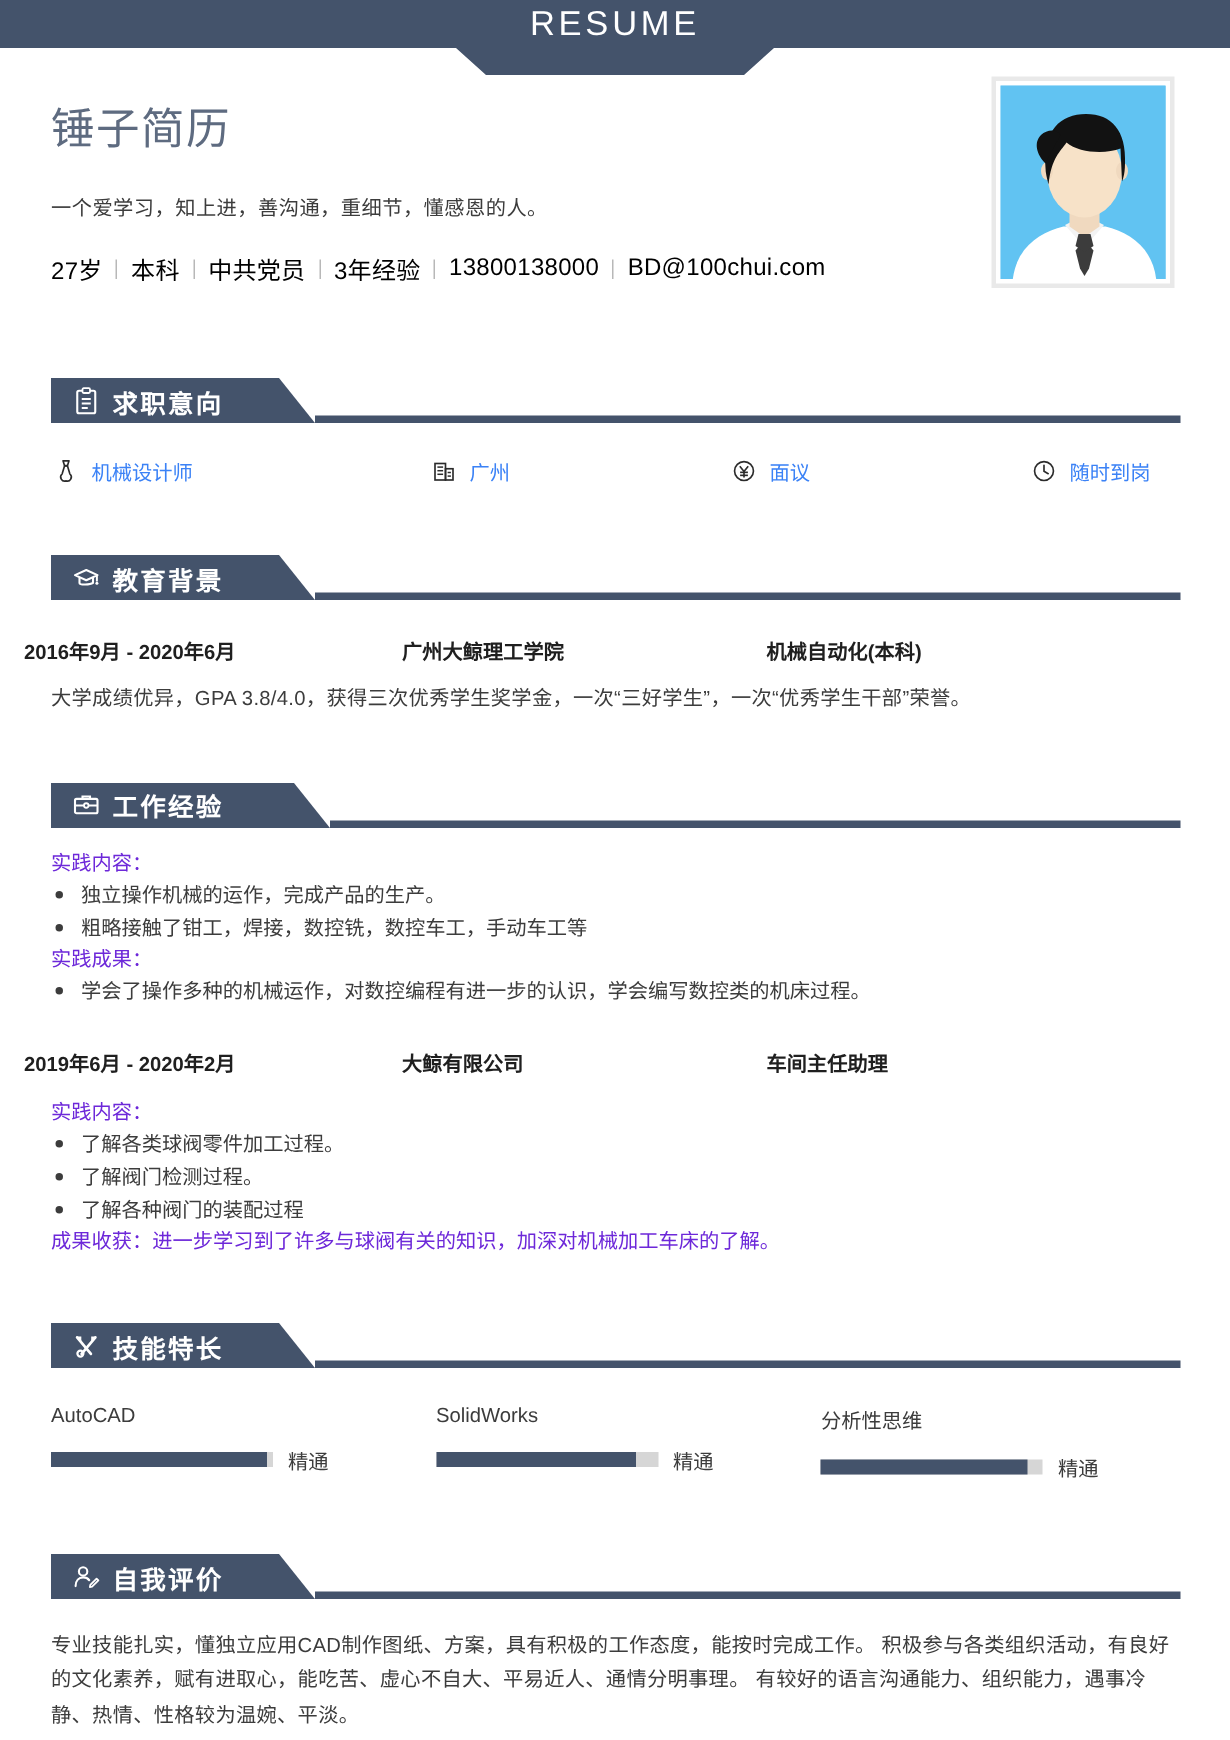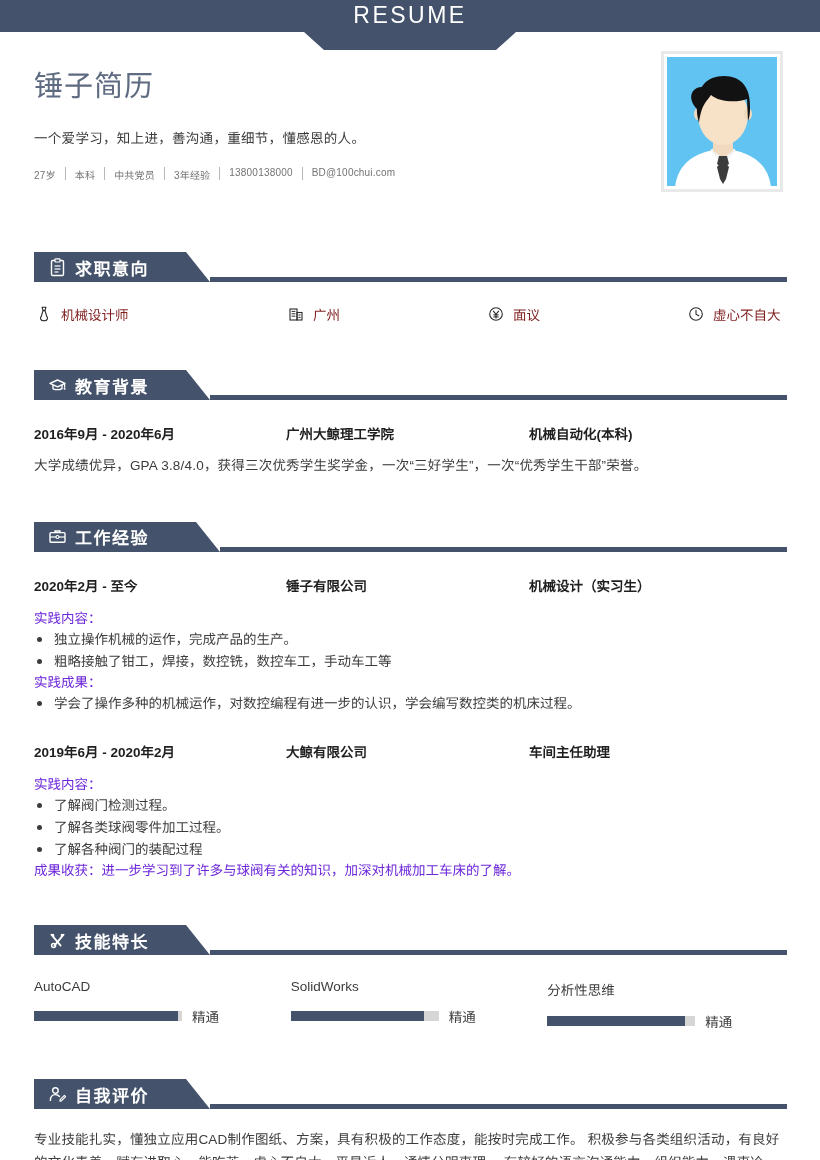--- a/index.html
+++ b/index.html
@@ -69,24 +69,25 @@
     font-family: Liberation Mono, monospace;
   }
   .tagline {
     font-size: 13.5px;
     color: #3c3c3c;
     margin: 0 0 20px 0;
     letter-spacing: 0.3px;
     font-family: Liberation Serif, serif;
   }
   .contact-line {
-    font-size: 10px;
-    color: #737373;
+    font-size: 16px;
+    color: #000000;
     letter-spacing: 0.2px;
     display: flex;
+    align-items: center;
   }
   .contact-item { white-space: nowrap; }
   .contact-sep {
     display: inline-block;
     width: 1px;
     height: 13px;
     background: #b8b8b8;
     margin: 0 9px;
   }
 
@@ -168,34 +169,34 @@
   .intent-row {
     margin: 22px 0 0 36px;
     display: flex;
     width: 752px;
   }
   .intent-item {
     display: flex;
     align-items: center;
     gap: 9px;
     font-size: 13.5px;
-    color: #7f1d1d;
+    color: #3b82f6;
   }
   .intent-item:nth-child(1) { width: 252px; }
   .intent-item:nth-child(2) { width: 200px; }
   .intent-item:nth-child(3) { width: 200px; }
   .intent-item .mini-icon {
     width: 16px;
     height: 16px;
     flex: 0 0 16px;
   }
 
   
   .entry-head {
-    margin-left: 34px;
+    margin-left: 16px;
     display: flex;
     font-size: 13.5px;
     font-weight: bold;
     color: #1f1f1f;
     align-items: flex-end;
   }
   .entry-head .c1 { width: 252px; }
   .entry-head .c2 { width: 243px; }
   .entry-head .c3 { width: 250px; }
 
@@ -382,21 +383,21 @@
       </span>
       <span>面议</span>
     </div>
     <div class="intent-item">
       <span class="mini-icon">
         <svg width="16" height="16" viewBox="0 0 16 16">
           <circle cx="8" cy="8" r="6.3" fill="none" stroke="#2b2b2b" stroke-width="1.1"></circle>
           <path d="M8 4.2 V8.2 L10.8 9.8" fill="none" stroke="#2b2b2b" stroke-width="1.1" stroke-linecap="round"></path>
         </svg>
       </span>
-      <span>虚心不自大</span>
+      <span>随时到岗</span>
     </div>
   </div>
 </div>
 
 <div class="section" style="margin-top:46px;">
   <div class="sec-head">
     <div class="sec-bar"></div>
     <div class="sec-rule"></div>
     <div class="sec-label">
       <span class="sec-icon">
@@ -430,44 +431,39 @@
           <path d="M7 5.6 V4 h5 v1.6" fill="none" stroke="#ffffff" stroke-width="1.4"></path>
           <circle cx="9.5" cy="10" r="1.5" fill="none" stroke="#ffffff" stroke-width="1.2"></circle>
           <line x1="2" y1="10" x2="8" y2="10" stroke="#ffffff" stroke-width="1.2"></line>
           <line x1="11" y1="10" x2="17" y2="10" stroke="#ffffff" stroke-width="1.2"></line>
         </svg>
       </span>
       <span class="txt">工作经验</span>
     </div>
   </div>
 
-  <div class="entry-head" style="margin-top:23px;">
-    <div class="c1">2020年2月 - 至今</div>
-    <div class="c2">锤子有限公司</div>
-    <div class="c3">机械设计（实习生）</div>
-  </div>
   <div class="sub-label" style="margin-top:14px;">实践内容：</div>
   <ul class="bullets">
     <li>独立操作机械的运作，完成产品的生产。</li>
     <li>粗略接触了钳工，焊接，数控铣，数控车工，手动车工等</li>
   </ul>
   <div class="sub-label">实践成果：</div>
   <ul class="bullets">
     <li>学会了操作多种的机械运作，对数控编程有进一步的认识，学会编写数控类的机床过程。</li>
   </ul>
 
   <div class="entry-head" style="margin-top:26px;">
     <div class="c1">2019年6月 - 2020年2月</div>
     <div class="c2">大鲸有限公司</div>
     <div class="c3">车间主任助理</div>
   </div>
   <div class="sub-label" style="margin-top:14px;">实践内容：</div>
   <ul class="bullets">
+    <li>了解各类球阀零件加工过程。</li>
     <li>了解阀门检测过程。</li>
-    <li>了解各类球阀零件加工过程。</li>
     <li>了解各种阀门的装配过程</li>
   </ul>
   <div class="sub-label">成果收获：进一步学习到了许多与球阀有关的知识，加深对机械加工车床的了解。</div>
 </div>
 
 <div class="section" style="margin-top:44px;">
   <div class="sec-head">
     <div class="sec-bar"></div>
     <div class="sec-rule"></div>
     <div class="sec-label">

